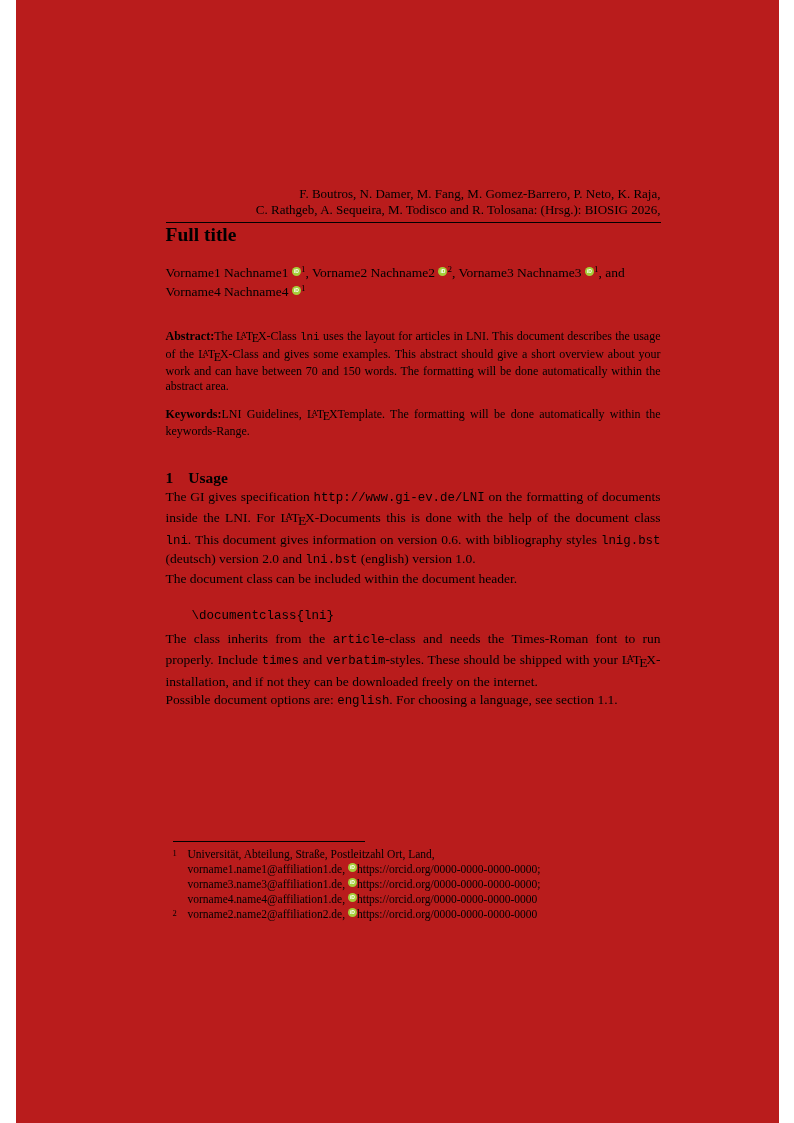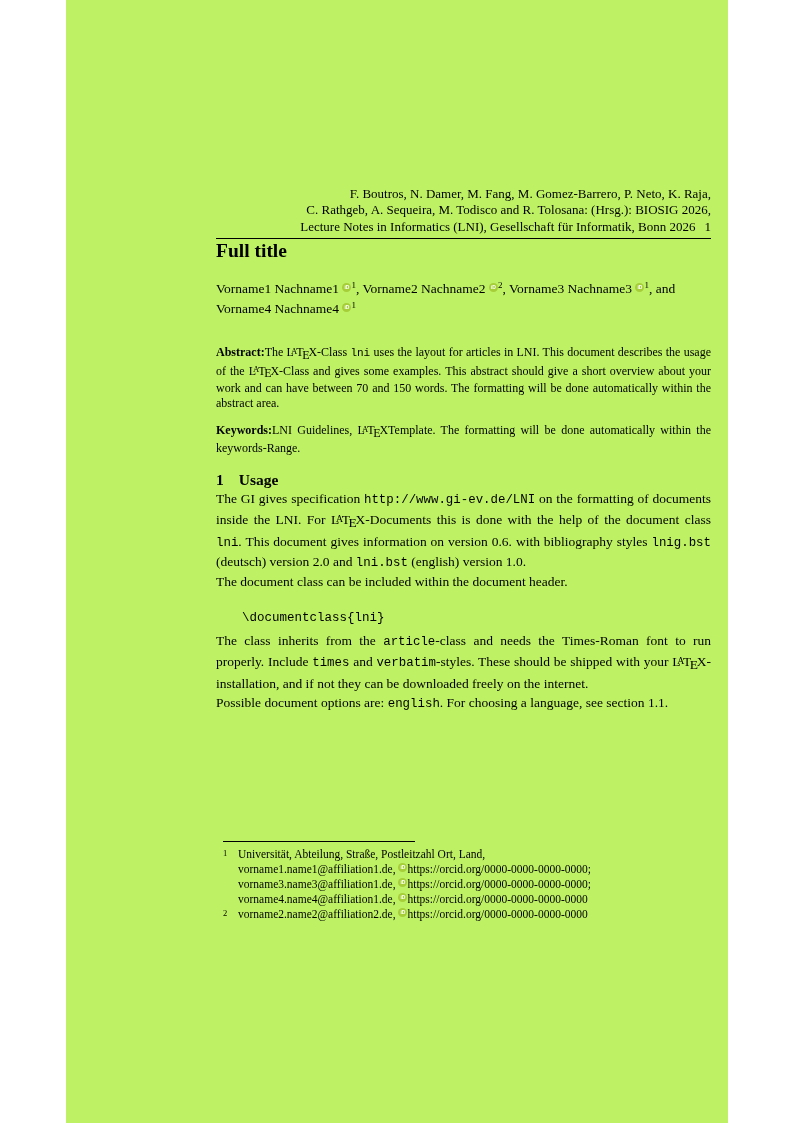--- a/index.html
+++ b/index.html
@@ -1,18 +1,18 @@
 <!DOCTYPE html>
 <html><head>
 <meta charset="utf-8">
 <style>
   html,body { margin:0; padding:0; background:#ffffff; }
   .page {
-    position:relative; width:662px; height:1123px; margin:0 auto;
-    background:#bef264; color:#000;
+    position:relative; width:763px; height:1123px; margin:0 auto;
+    background:#b91c1c; color:#000;
     font-family:"Liberation Serif", serif;
     overflow:hidden;
   }
   .content { position:absolute; left:150px; top:186px; width:495px; }
 
   
   .header { text-align:right; font-size:13px; line-height:16.4px; }
   .header .pgnum { margin-left:9px; }
   .header-rule { border-bottom:1.2px solid #000; margin-top:3px; height:0; }
 
@@ -20,21 +20,21 @@
   .title { font-size:19.5px; font-weight:bold; line-height:24px; margin-top:0; }
   .authors { margin-top:16px; font-size:13.5px; line-height:19.5px; }
 
   
   .abstract, .keywords { font-size:12px; line-height:14.8px; text-align:justify; }
   .abstract { margin-top:26px; }
   .keywords { margin-top:12px; }
   .blk-label { font-weight:bold; }
 
   
-  .section-h { margin-top:15px; font-size:15.5px; font-weight:bold; line-height:20px; }
+  .section-h { margin-top:29px; font-size:15.5px; font-weight:bold; line-height:20px; }
   .section-h .sec-num { margin-right:15px; }
 
   
   p.body { font-size:13.5px; line-height:18.8px; text-align:justify; margin:0; }
   .mt-p1 { margin-top:17px; }
   .mt-p2 { margin-top:4px; }
   .mt-p3 { margin-top:26px; }
   .mt-p4 { margin-top:4px; }
   .mt-p5 { margin-top:5px; }
 
@@ -72,21 +72,20 @@
 </style>
 </head>
 <body>
 
 <div class="page">
   <div class="content">
 
     <div class="header">
       <div>F. Boutros, N. Damer, M. Fang, M. Gomez-Barrero, P. Neto, K. Raja,</div>
       <div>C. Rathgeb, A. Sequeira, M. Todisco and R. Tolosana: (Hrsg.): BIOSIG 2026,</div>
-      <div><span>Lecture Notes in Informatics (LNI), Gesellschaft für Informatik, Bonn 2026</span><span class="pgnum">1</span></div>
       <div class="header-rule"></div>
     </div>
 
     <div class="title">Full title</div>
 
     <div class="authors"><span>Vorname1 Nachname1 </span><span class="orcid" style="background: rgb(166, 206, 57);">iD</span><sup class="ref">1</sup><span>, Vorname2 Nachname2 </span><span class="orcid" style="background: rgb(166, 206, 57);">iD</span><sup class="ref">2</sup><span>, Vorname3 Nachname3 </span><span class="orcid" style="background: rgb(166, 206, 57);">iD</span><sup class="ref">1</sup><span>, and</span><br><span>Vorname4 Nachname4 </span><span class="orcid" style="background: rgb(166, 206, 57);">iD</span><sup class="ref">1</sup></div>
 
     <div class="abstract">
       <span class="blk-label">Abstract:</span><span><span>The </span><span class="latex"><span>L</span><span class="lA">A</span><span>T</span><span class="lE">E</span><span>X</span></span><span>-Class </span><span class="mono">lni</span><span> uses the layout for articles in LNI. This document describes the usage of the </span><span class="latex"><span>L</span><span class="lA">A</span><span>T</span><span class="lE">E</span><span>X</span></span><span>-Class and gives some examples. This abstract should give a short overview about your work and can have between 70 and 150 words. The formatting will be done automatically within the abstract area.</span></span>
     </div>

